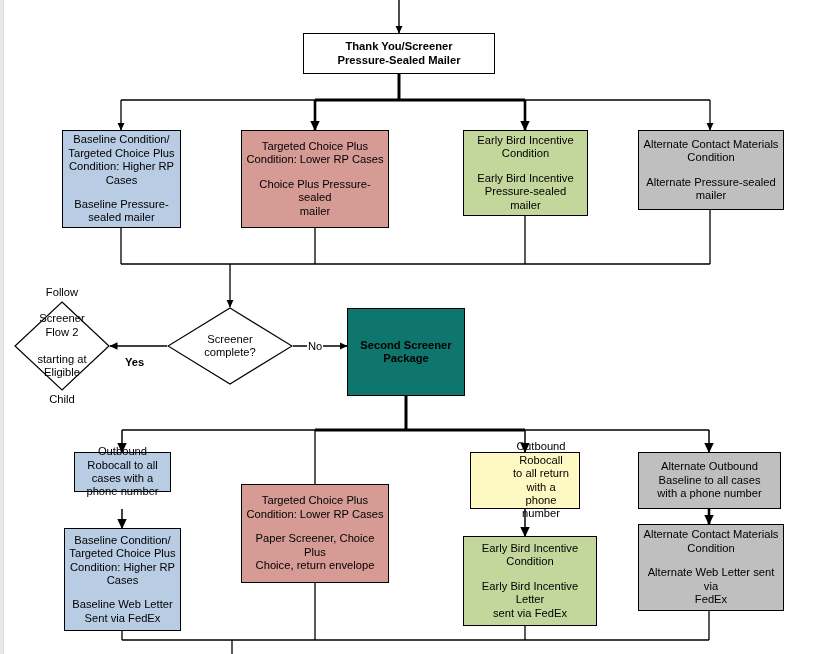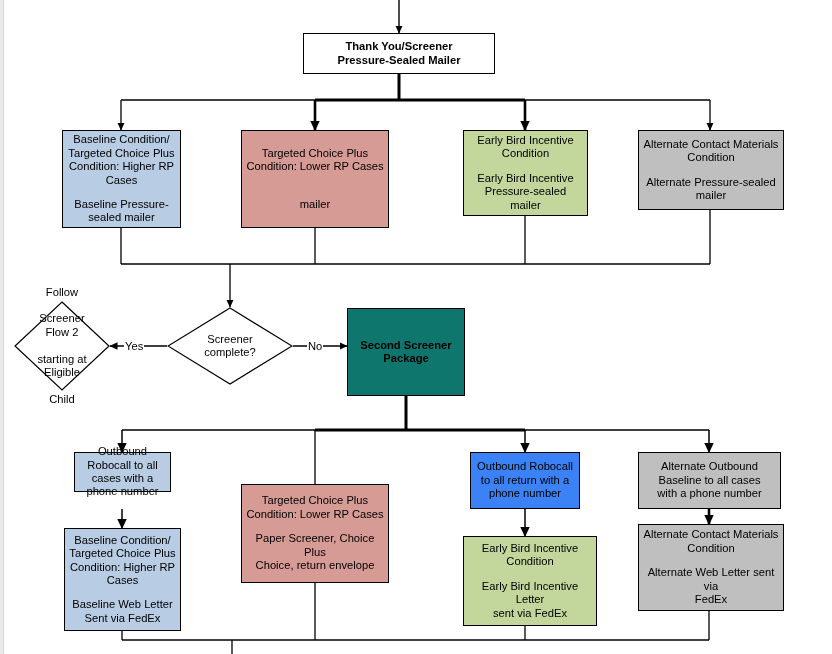--- a/index.html
+++ b/index.html
@@ -167,21 +167,21 @@
       <span>sealed mailer</span>
     </span>
   </div>
 
   <div class="node" style="left:241px; top:130px; width:148px; height:98px; background:#d79b96;">
     <span class="seg">
       <span>Targeted Choice Plus</span><br>
       <span>Condition: Lower RP Cases</span>
     </span>
     <span class="seg">
-      <br>
+      <span>Choice Plus Pressure-sealed</span><br>
       <span>mailer</span>
     </span>
   </div>
 
   <div class="node" style="left:463px; top:130px; width:125px; height:86px; background:#c3d69b;">
     <span class="seg">
       <span>Early Bird Incentive</span><br>
       <span>Condition</span>
     </span>
     <span class="seg">
@@ -217,21 +217,21 @@
     <div class="dlabel">
       <span style="padding:0 6px;">
         <span>Follow</span><br>
         <span>Screener Flow 2</span><br>
         <span>starting at Eligible</span><br>
         <span>Child</span>
       </span>
     </div>
   </div>
 
-  <div class="edge-label" style="left:124px; top:340px;">Yes</div>
+  <div class="edge-label" style="left:124px; top:356px;font-weight:bold;">Yes</div>
   <div class="edge-label" style="left:307px; top:340px;">No</div>
 
   <div class="node bold" style="left:347px; top:308px; width:118px; height:88px; background:#0f766e;">
     <span class="seg">
       <span>Second Screener</span><br>
       <span>Package</span>
     </span>
   </div>
 
   <div class="node" style="left:74px; top:452px; width:97px; height:40px; background:#b8cce4;">
@@ -260,21 +260,21 @@
     <span class="seg">
       <span>Targeted Choice Plus</span><br>
       <span>Condition: Lower RP Cases</span>
     </span>
     <span class="seg">
       <span>Paper Screener, Choice Plus</span><br>
       <span>Choice, return envelope</span>
     </span>
   </div>
 
-  <div class="node" style="left:470px; top:452px; width:110px; height:57px; background:#3b82f6;">
+  <div class="node" style="left:470px; top:452px; width:110px; height:57px; background:#fef9c3;padding-left:36px;">
     <span class="seg">
       <span>Outbound Robocall</span><br>
       <span>to all return with a</span><br>
       <span>phone number</span>
     </span>
   </div>
 
   <div class="node" style="left:463px; top:536px; width:134px; height:90px; background:#c3d69b;">
     <span class="seg">
       <span>Early Bird Incentive</span><br>

